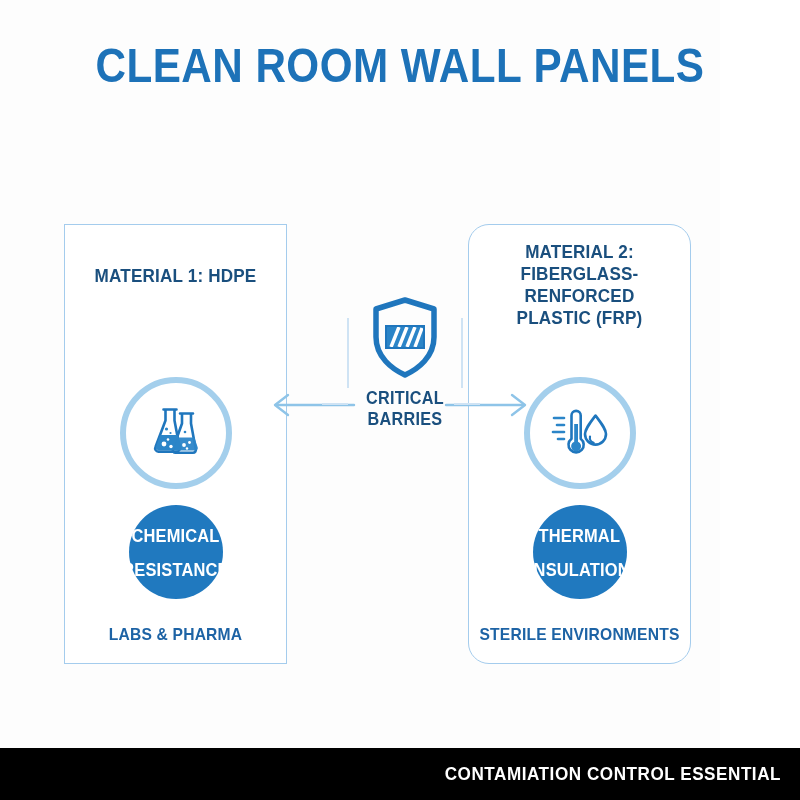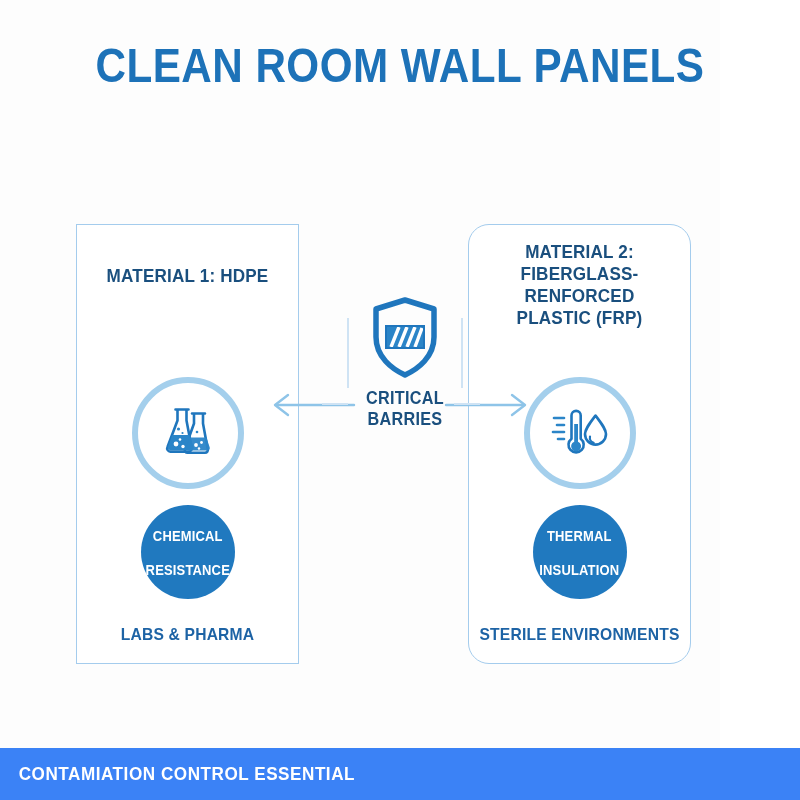--- a/index.html
+++ b/index.html
@@ -40,21 +40,21 @@
   
   .panel {
     position: absolute;
     top: 224px;
     width: 223px;
     height: 440px;
     border: 1.5px solid #a4cced;
     background: #ffffff;
     box-sizing: border-box;
   }
-  .panel-left  { left: 76px; }
+  .panel-left  { left: 64px; }
   .panel-right { left: 468px; border-radius: 21px; }
 
   .panel-heading {
     position: absolute;
     left: 0;
     width: 100%;
     text-align: center;
     color: #1a4f7e;
     font-weight: bold;
     font-size: 19px;
@@ -111,21 +111,21 @@
     width: 94px;
     height: 94px;
     border-radius: 50%;
     background: #2079bf;
     color: #ffffff;
     display: flex;
     align-items: center;
     justify-content: center;
     text-align: center;
     font-weight: bold;
-    font-size: 15px;
+    font-size: 19px;
     line-height: 17px;
     letter-spacing: 0.2px;
     padding: 0 6px;
     box-sizing: border-box;
   }
   .feature-circle span {
     display: block;
     transform: scaleX(0.93);
   }
 
@@ -179,24 +179,24 @@
   .tick-v { width: 2px; height: 70px; }
   .tick-h { width: 26px; height: 2px; }
 
   
   .footer-bar {
     position: absolute;
     left: 0;
     top: 748px;
     width: 800px;
     height: 52px;
-    background: #3b82f6;
+    background: #000000;
     display: flex;
     align-items: center;
-    justify-content: flex-start;
+    justify-content: flex-end;
   }
   .footer-bar span {
     color: #ffffff;
     font-weight: bold;
     font-size: 19px;
     letter-spacing: 0.6px;
     transform: scaleX(0.9);
   }
 </style>
 </head>

